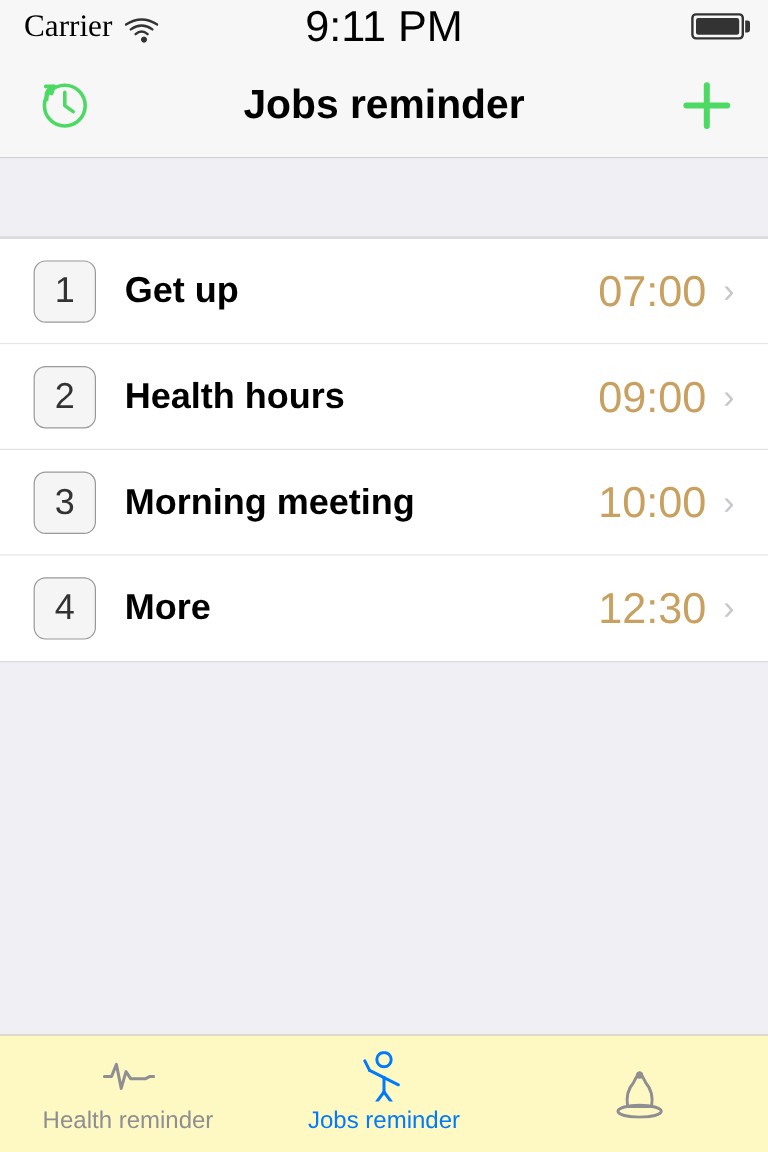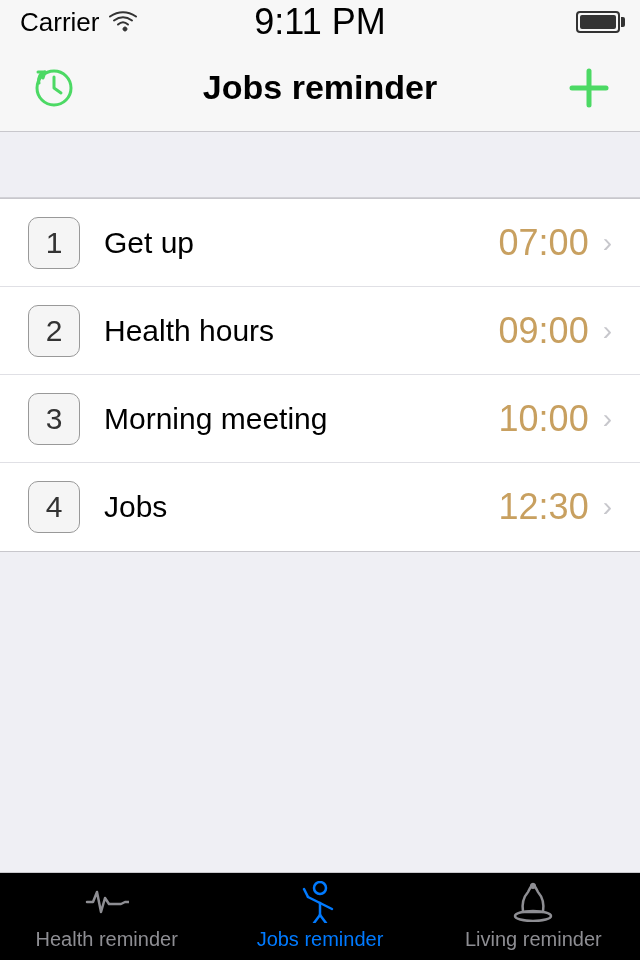--- a/index.html
+++ b/index.html
@@ -19,21 +19,21 @@
       width: 100%;
       height: 44px;
       background: #f7f7f7;
       display: flex;
       align-items: center;
       justify-content: space-between;
       padding: 0 20px;
       font-size: 26px;
       font-weight: 500;
     }
-    .status-left { display: flex; align-items: center; gap: 10px; }
+    .status-left { display: flex; align-items: flex-end; gap: 10px; font-family: Liberation Serif, serif; }
     .status-center { position: absolute; left: 50%; transform: translateX(-50%); font-size: 36px; font-weight: 500; }
     .status-right { display: flex; align-items: center; gap: 6px; }
     .battery {
       width: 44px; height: 22px;
       border: 2px solid #333;
       border-radius: 4px;
       position: relative;
       display: flex;
       align-items: center;
       padding: 2px;
@@ -138,21 +138,21 @@
       color: #333;
       background: #f5f5f5;
       flex-shrink: 0;
       margin-right: 24px;
     }
 
     .item-label {
       flex: 1;
       font-size: 30px;
       color: #000;
-      font-weight: 400;
+      font-weight: 700;
     }
 
     .item-time {
       font-size: 36px;
       color: #c8a060;
       margin-right: 14px;
     }
 
     .item-chevron {
       color: #c7c7cc;
@@ -164,22 +164,22 @@
     .empty-area {
       flex: 1;
       background: #efeff4;
     }
 
     
     .tab-bar {
       position: absolute;
       bottom: 0;
       width: 100%;
-      height: 88px;
-      background: #000000;
+      height: 98px;
+      background: #fef9c3;
       border-top: 1px solid #c8c7cc;
       display: flex;
       align-items: center;
       justify-content: space-around;
     }
 
     .tab-item {
       display: flex;
       flex-direction: column;
       align-items: center;
@@ -285,21 +285,21 @@
       </div>
       <span class="item-label">Morning meeting</span>
       <span class="item-time">10:00</span>
       <span class="item-chevron">›</span>
     </div>
 
     <div class="list-item">
       <div class="item-number">
         <span>4</span>
       </div>
-      <span class="item-label">Jobs</span>
+      <span class="item-label">More</span>
       <span class="item-time">12:30</span>
       <span class="item-chevron">›</span>
     </div>
 
   </div>
 
   <div class="empty-area"></div>
 </div>
 
 <div class="tab-bar">
@@ -336,17 +336,16 @@
   <div class="tab-item">
     <div class="tab-icon">
       <svg width="40" height="40" viewBox="0 0 40 40">
 
         <ellipse cx="20" cy="34" rx="18" ry="5" fill="none" stroke="#8e8e93" stroke-width="2.5"></ellipse>
         <path d="M10,30 Q8,18 15,10 Q18,4 20,2 Q22,4 25,10 Q32,18 30,30Z" fill="none" stroke="#8e8e93" stroke-width="2.5" stroke-linejoin="round"></path>
 
         <circle cx="20" cy="4" r="3" fill="#8e8e93"></circle>
       </svg>
     </div>
-    <span class="tab-label">Living reminder</span>
   </div>
 
 
 </div>
 
 </body></html>

